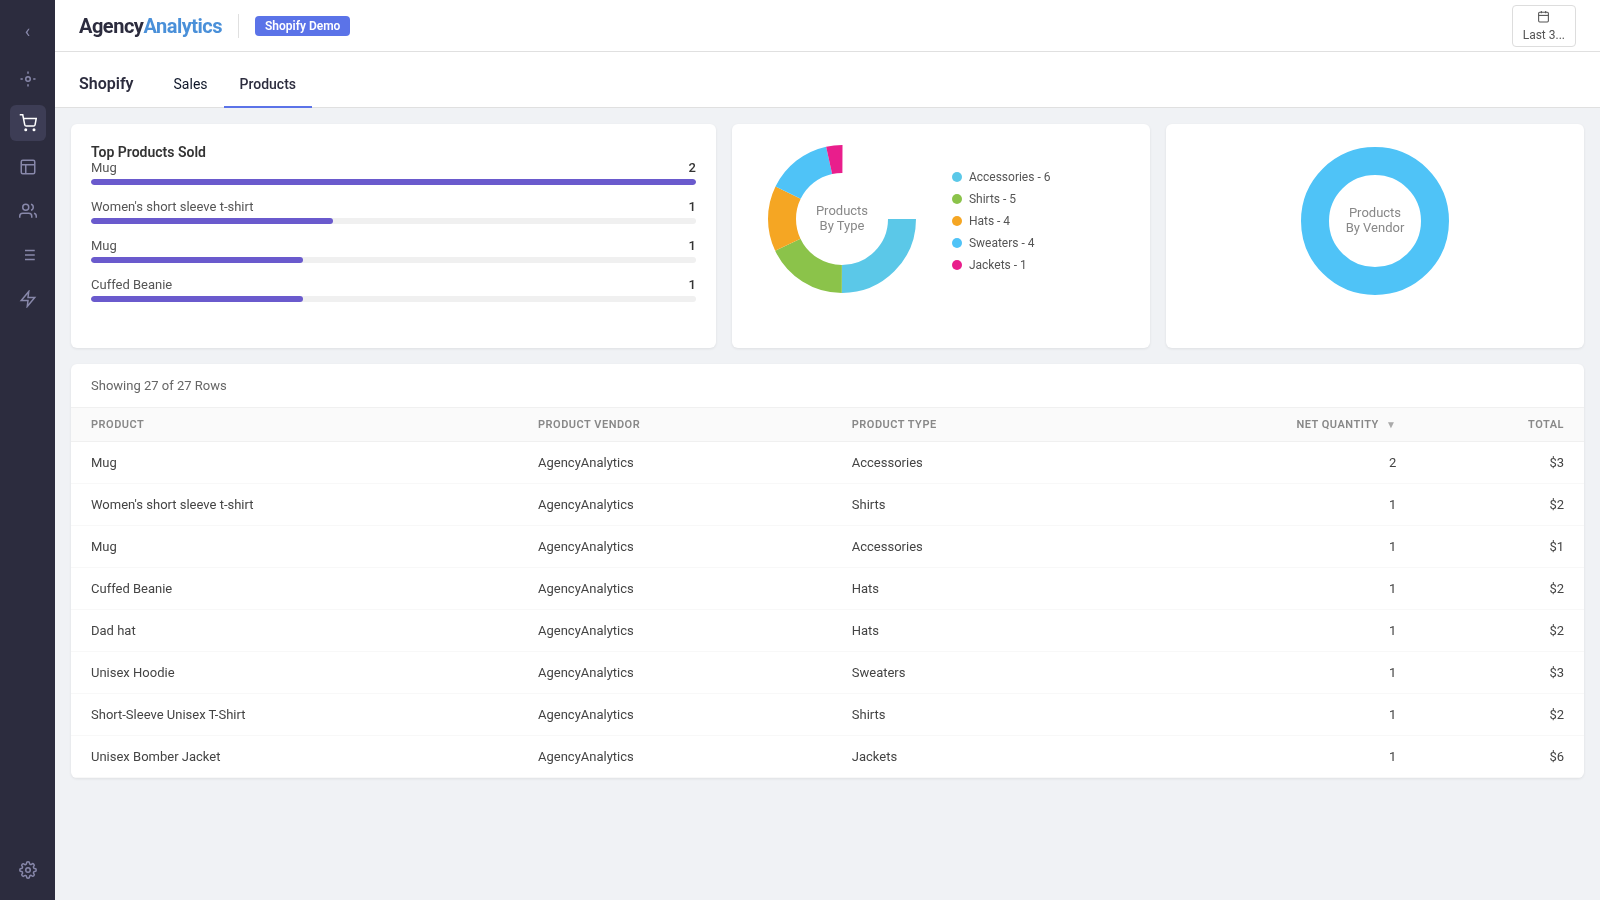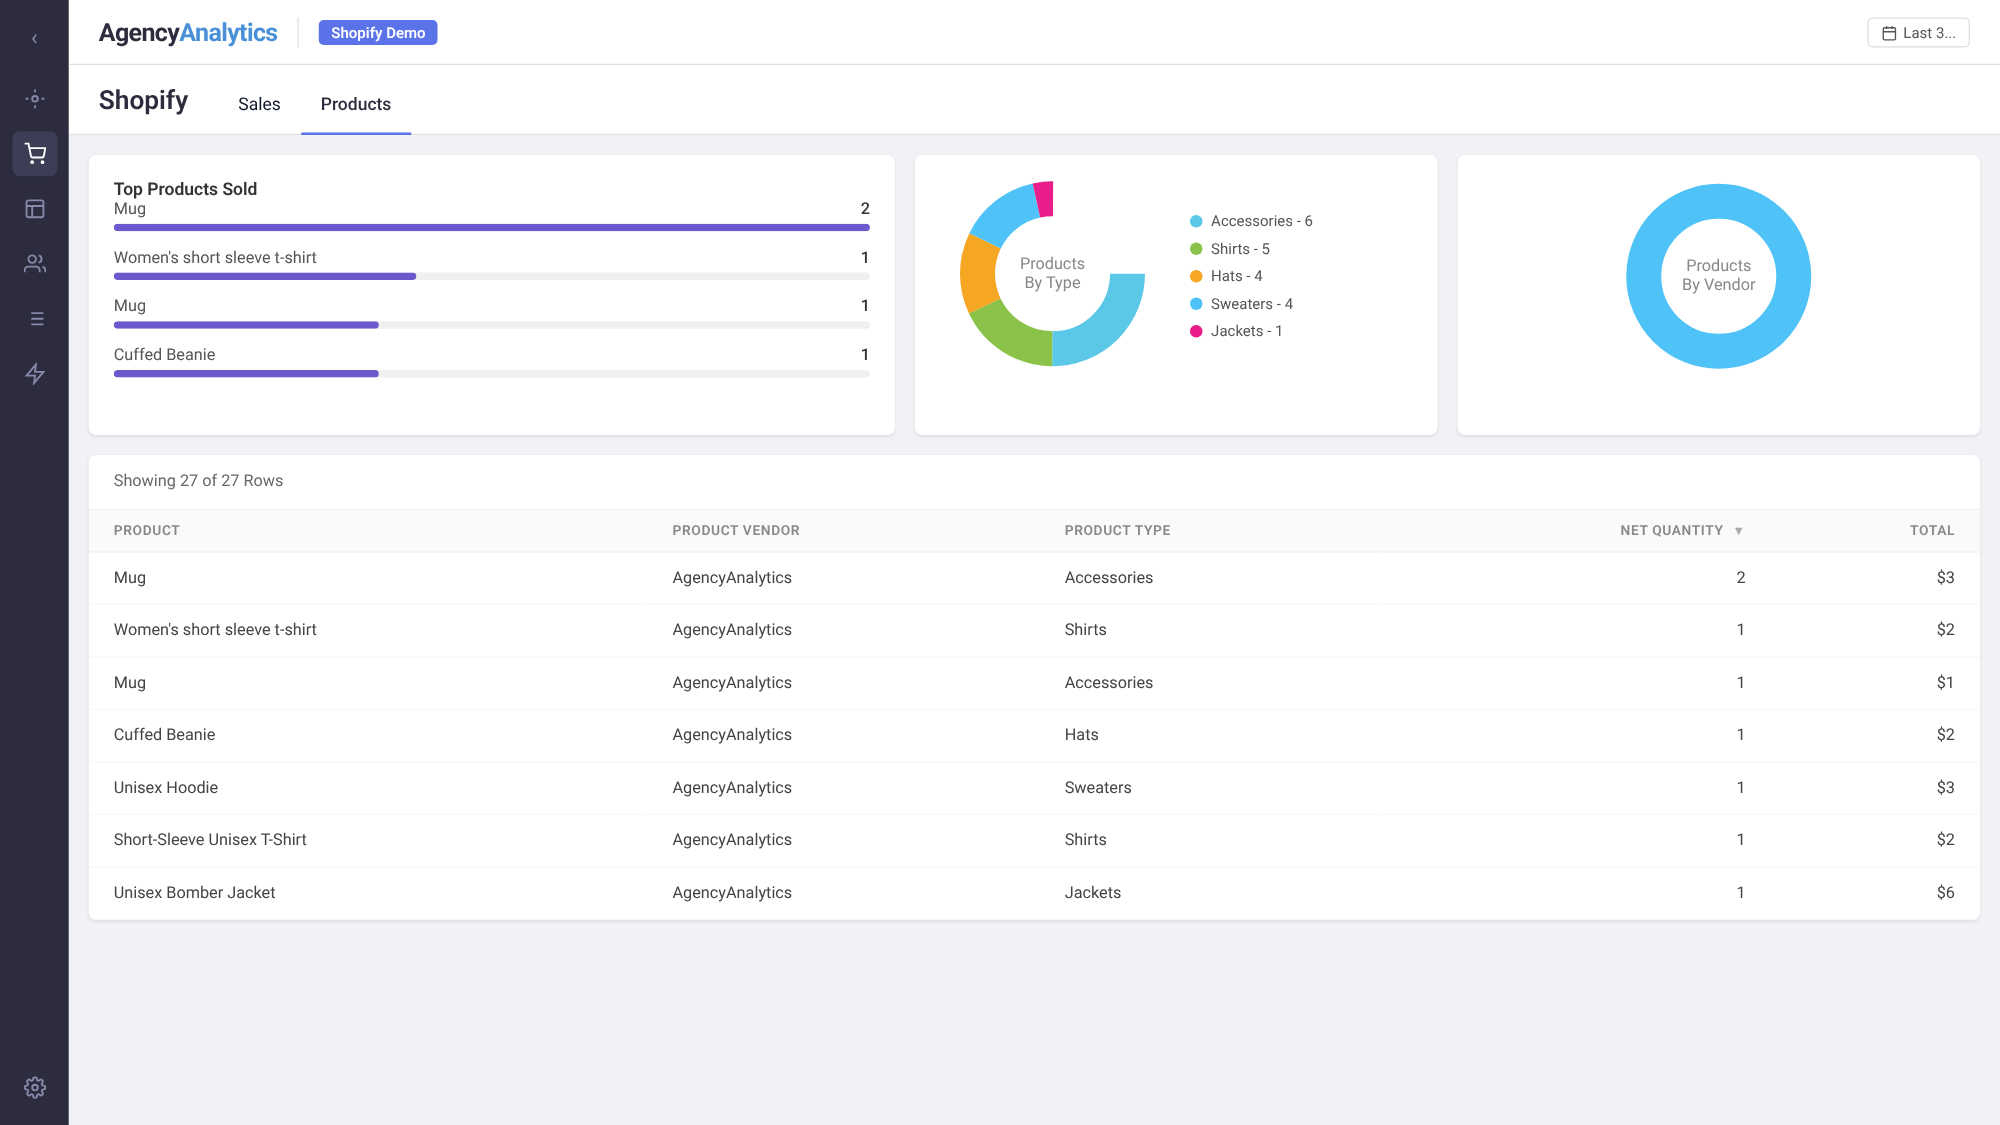--- a/index.html
+++ b/index.html
@@ -84,37 +84,38 @@
       color: #555;
     }
     .date-btn {
       border: 1px solid #ddd;
       border-radius: 4px;
       padding: 4px 10px;
       background: #fff;
       font-size: 12px;
       color: #555;
       display: flex;
-      align-items: flex-end;
+      align-items: center;
       gap: 5px;
       cursor: pointer;
+      flex-direction: column;
     }
 
     
     .page-header {
       background: #fff;
       border-bottom: 1px solid #e0e0e0;
       padding: 0 24px;
       display: flex;
       align-items: flex-end;
       height: 56px;
       flex-shrink: 0;
     }
     .page-title {
-      font-size: 21px;
+      font-size: 16px;
       font-weight: 600;
       color: #2c2c3e;
       margin-right: 24px;
       padding-bottom: 14px;
     }
     .page-tabs {
       display: flex;
       gap: 0;
     }
     .page-tab {
@@ -494,20 +495,27 @@
     <td class="right">$1</td>
   </tr>
             <tr>
     <td>Cuffed Beanie</td>
     <td>AgencyAnalytics</td>
     <td>Hats</td>
     <td class="right">1</td>
     <td class="right">$2</td>
   </tr>
             <tr>
+    <td>Dad hat</td>
+    <td>AgencyAnalytics</td>
+    <td>Hats</td>
+    <td class="right">1</td>
+    <td class="right">$2</td>
+  </tr>
+            <tr>
     <td>Unisex Hoodie</td>
     <td>AgencyAnalytics</td>
     <td>Sweaters</td>
     <td class="right">1</td>
     <td class="right">$3</td>
   </tr>
             <tr>
     <td>Short-Sleeve Unisex T-Shirt</td>
     <td>AgencyAnalytics</td>
     <td>Shirts</td>

